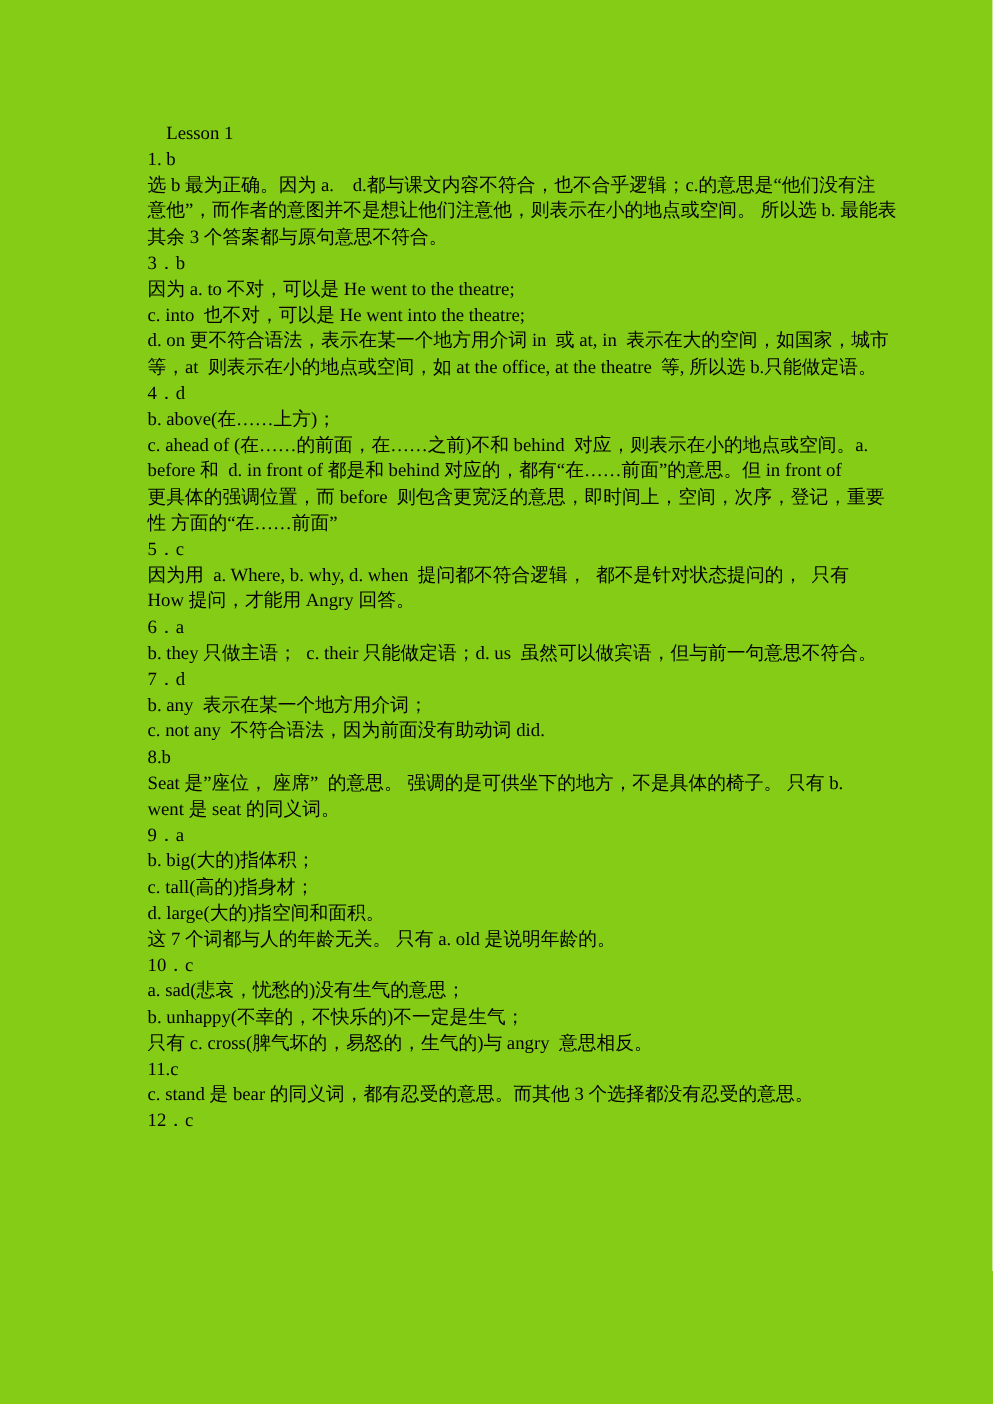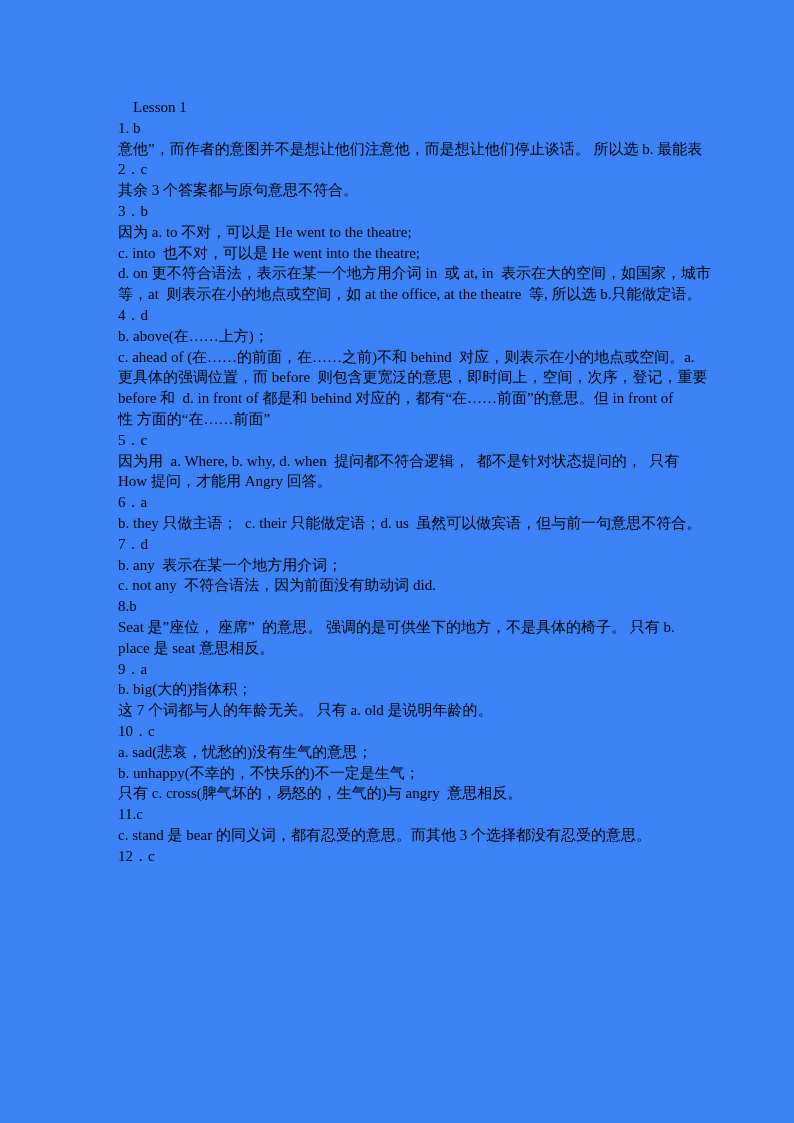--- a/index.html
+++ b/index.html
@@ -4,21 +4,21 @@
 <style>
   html, body {
     margin: 0;
     padding: 0;
     background: #ffffff;
   }
   .page {
     position: relative;
     width: 794px;
     height: 1123px;
-    background: #3b82f6;
+    background: #84cc16;
     overflow: hidden;
   }
   .content {
     position: absolute;
     left: 118px;
     top: 97px;
     width: 566px;
     font-family: "Liberation Serif", "DejaVu Serif", serif;
     font-size: 15px;
     line-height: 20.8px;
@@ -30,47 +30,49 @@
     overflow: visible;
   }
 </style>
 </head>
 <body>
 
 <div class="page">
   <div class="content">
       <div class="line">    Lesson 1</div>
       <div class="line">1. b</div>
-      <div class="line">意他”，而作者的意图并不是想让他们注意他，而是想让他们停止谈话。 所以选 b. 最能表</div>
-      <div class="line">2．c</div>
+      <div class="line">选 b 最为正确。因为 a.    d.都与课文内容不符合，也不合乎逻辑；c.的意思是“他们没有注</div>
+      <div class="line">意他”，而作者的意图并不是想让他们注意他，则表示在小的地点或空间。 所以选 b. 最能表</div>
       <div class="line">其余 3 个答案都与原句意思不符合。</div>
       <div class="line">3．b</div>
       <div class="line">因为 a. to 不对，可以是 He went to the theatre;</div>
       <div class="line">c. into  也不对，可以是 He went into the theatre;</div>
       <div class="line">d. on 更不符合语法，表示在某一个地方用介词 in  或 at, in  表示在大的空间，如国家，城市</div>
       <div class="line">等，at  则表示在小的地点或空间，如 at the office, at the theatre  等, 所以选 b.只能做定语。</div>
       <div class="line">4．d</div>
       <div class="line">b. above(在……上方)；</div>
       <div class="line">c. ahead of (在……的前面，在……之前)不和 behind  对应，则表示在小的地点或空间。a.</div>
+      <div class="line">before 和  d. in front of 都是和 behind 对应的，都有“在……前面”的意思。但 in front of</div>
       <div class="line">更具体的强调位置，而 before  则包含更宽泛的意思，即时间上，空间，次序，登记，重要</div>
-      <div class="line">before 和  d. in front of 都是和 behind 对应的，都有“在……前面”的意思。但 in front of</div>
       <div class="line">性 方面的“在……前面”</div>
       <div class="line">5．c</div>
       <div class="line">因为用  a. Where, b. why, d. when  提问都不符合逻辑，  都不是针对状态提问的，  只有</div>
       <div class="line">How 提问，才能用 Angry 回答。</div>
       <div class="line">6．a</div>
       <div class="line">b. they 只做主语；  c. their 只能做定语；d. us  虽然可以做宾语，但与前一句意思不符合。</div>
       <div class="line">7．d</div>
       <div class="line">b. any  表示在某一个地方用介词；</div>
       <div class="line">c. not any  不符合语法，因为前面没有助动词 did.</div>
       <div class="line">8.b</div>
       <div class="line">Seat 是”座位， 座席”  的意思。 强调的是可供坐下的地方，不是具体的椅子。 只有 b.</div>
-      <div class="line">place 是 seat 意思相反。</div>
+      <div class="line">went 是 seat 的同义词。</div>
       <div class="line">9．a</div>
       <div class="line">b. big(大的)指体积；</div>
+      <div class="line">c. tall(高的)指身材；</div>
+      <div class="line">d. large(大的)指空间和面积。</div>
       <div class="line">这 7 个词都与人的年龄无关。 只有 a. old 是说明年龄的。</div>
       <div class="line">10．c</div>
       <div class="line">a. sad(悲哀，忧愁的)没有生气的意思；</div>
       <div class="line">b. unhappy(不幸的，不快乐的)不一定是生气；</div>
       <div class="line">只有 c. cross(脾气坏的，易怒的，生气的)与 angry  意思相反。</div>
       <div class="line">11.c</div>
       <div class="line">c. stand 是 bear 的同义词，都有忍受的意思。而其他 3 个选择都没有忍受的意思。</div>
       <div class="line">12．c</div>
     </div>
 </div>

